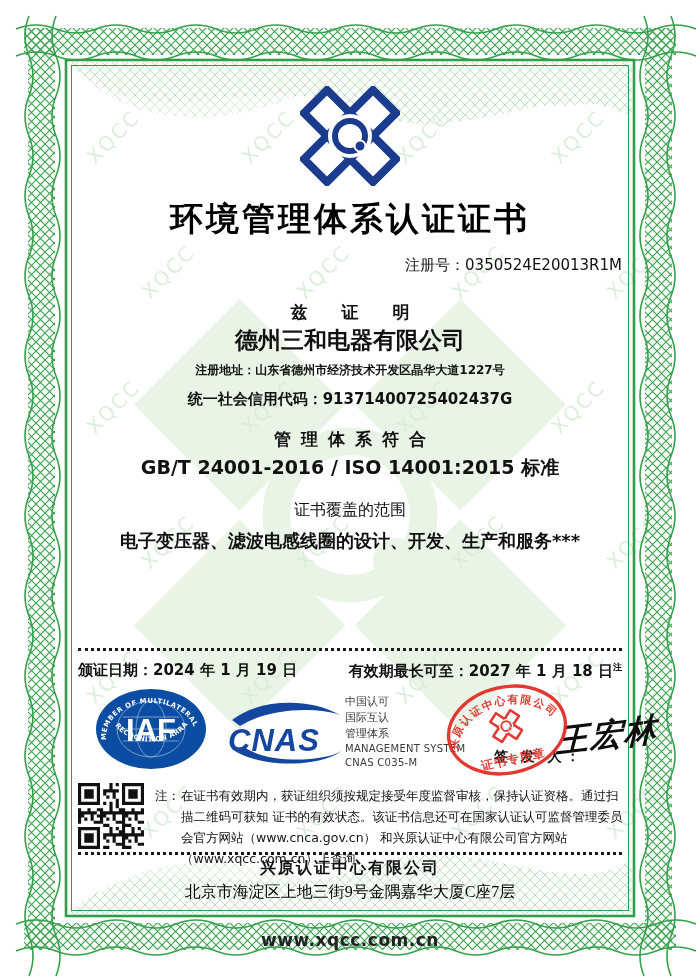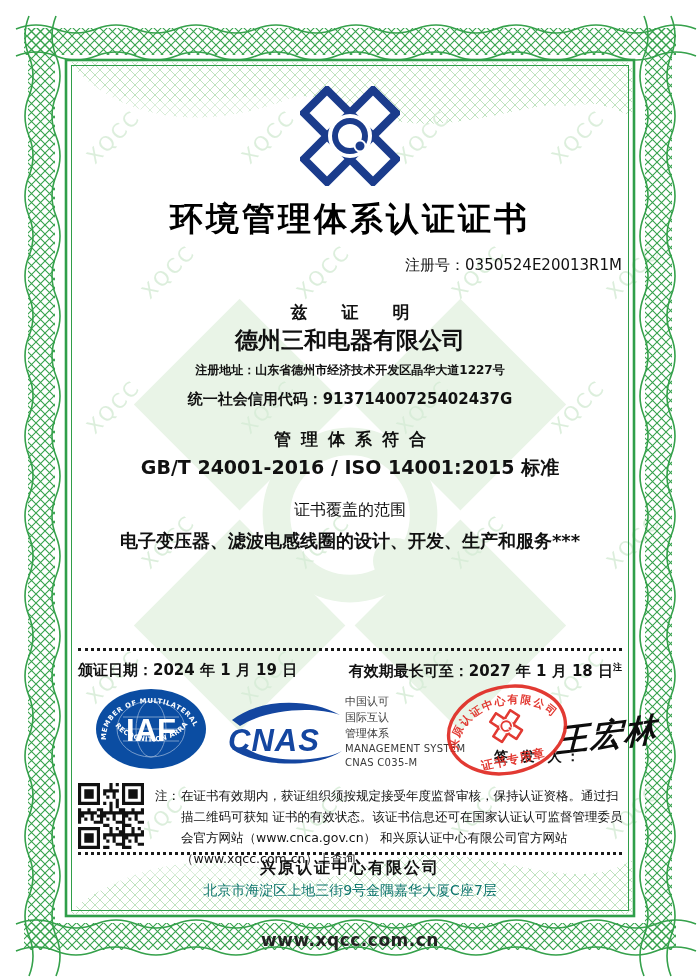--- a/index.html
+++ b/index.html
@@ -33,21 +33,21 @@
   .cnastext .en{font-size:10px;letter-spacing:.3px;}
   .seal{left:440px;top:678px;z-index:3;}
   .signer{left:494px;top:748px;font-size:14px;font-weight:700;letter-spacing:4px;z-index:2;}
   .signature{left:556px;top:714px;font-size:32px;font-weight:700;font-style:italic;
              font-family:"DejaVu Serif","Liberation Serif",serif;transform:rotate(-7deg) skewX(-8deg);
              letter-spacing:2px;color:#0d0d0d;z-index:2;}
   .qr{left:78px;top:783px;}
   .note{left:155px;top:785px;width:472px;font-size:12.5px;line-height:1.68;display:flex;}
   .note .lbl{flex:0 0 26px;font-weight:500;}
   .foot-co{top:858px;font-size:16px;font-weight:800;letter-spacing:2px;}
-  .foot-ad{top:882px;font-size:14px;font-weight:500;color:#0f766e;}
+  .foot-ad{top:882px;font-size:16px;font-weight:500;color:#000000;font-family:Liberation Serif, serif;}
   .foot-web{top:930px;font-size:17px;font-weight:700;letter-spacing:.5px;color:#222;}
 </style>
 </head>
 <body>
 
 <div class="page">
 
   <svg class="bg" width="700" height="978" viewBox="0 0 700 978">
     <defs>
       <pattern id="lat" width="9" height="9" patternUnits="userSpaceOnUse">

